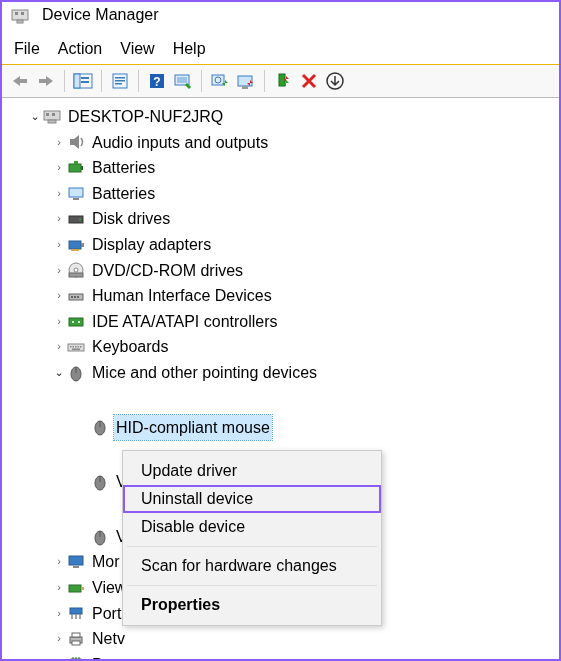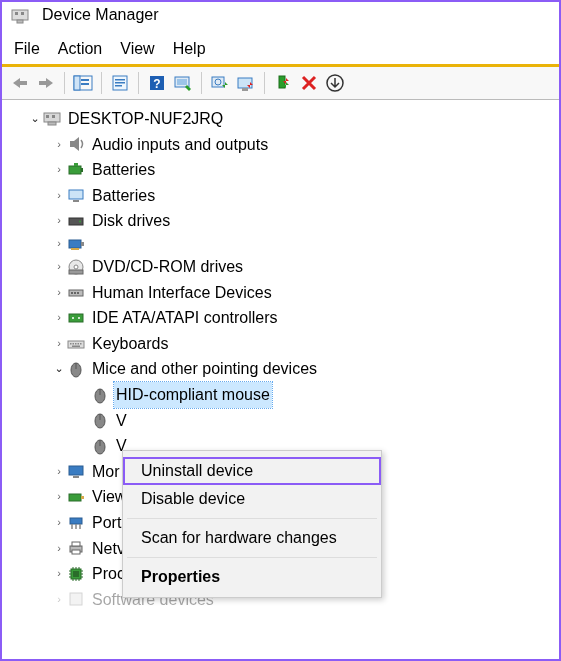--- a/index.html
+++ b/index.html
@@ -25,21 +25,21 @@
   .titlebar .title-text {
     margin-left: 8px;
     font-size: 16px;
   }
   
   .menubar {
     display: flex;
     gap: 18px;
     padding: 4px 12px 6px 12px;
     font-size: 16px;
-    border-bottom: 3px solid #eab308;
+    border-bottom: 1px solid #eab308;
     text-align: right;
   }
   .menubar span { cursor: default; }
   
   .toolbar {
     display: flex;
     align-items: center;
     gap: 2px;
     padding: 4px 6px;
     border-bottom: 1px solid #bbb;
@@ -88,21 +88,21 @@
     justify-content: center;
     margin-right: 4px;
   }
   .label { padding: 0 2px; }
   .label.selected {
     background: #cce8ff;
     outline: 1px dotted #66aaee;
   }
   .indent1 { padding-left: 22px; }
   .indent2 { padding-left: 46px; }
-  .indent3 { padding-left: 70px; }
+  .indent3 { padding-left: 70px; margin-top: 29px; }
   
   .context-menu {
     position: absolute;
     left: 120px;
     top: 448px;
     background: #f2f2f2;
     border: 1px solid #ccc;
     box-shadow: 2px 2px 6px rgba(0,0,0,0.2);
     padding: 6px 0;
     font-size: 16px;
@@ -291,20 +291,21 @@
 
   <div class="row indent2">
     <span class="arrow">›</span>
     <span class="node-icon">
         <svg width="18" height="18" viewBox="0 0 18 18">
           <rect x="2" y="5" width="12" height="8" fill="#3a7cc2" stroke="#2a5c92"></rect>
           <rect x="14" y="7" width="3" height="4" fill="#888"></rect>
           <rect x="4" y="13" width="8" height="2" fill="#d4a84a"></rect>
         </svg>
       </span>
+    <span class="label">Display adapters</span>
   </div>
 
   <div class="row indent2">
     <span class="arrow">›</span>
     <span class="node-icon">
         <svg width="18" height="18" viewBox="0 0 18 18">
           <circle cx="9" cy="9" r="7" fill="#e8e8e8" stroke="#888"></circle>
           <circle cx="9" cy="9" r="2" fill="#fff" stroke="#888"></circle>
           <rect x="2" y="12" width="14" height="4" fill="#999" stroke="#666"></rect>
         </svg>
@@ -460,19 +461,20 @@
         <svg width="18" height="18" viewBox="0 0 18 18">
           <rect x="3" y="3" width="12" height="12" fill="#ddd" stroke="#888"></rect>
         </svg>
       </span>
     <span class="label">Software devices</span>
   </div>
 
 </div>
 
 <div class="context-menu">
+  <div class="cm-item">Update driver</div>
   <div class="cm-item highlight">Uninstall device</div>
   <div class="cm-item">Disable device</div>
   <div class="cm-sep"></div>
   <div class="cm-item">Scan for hardware changes</div>
   <div class="cm-sep"></div>
   <div class="cm-item bold">Properties</div>
 </div>
 
 </body></html>

